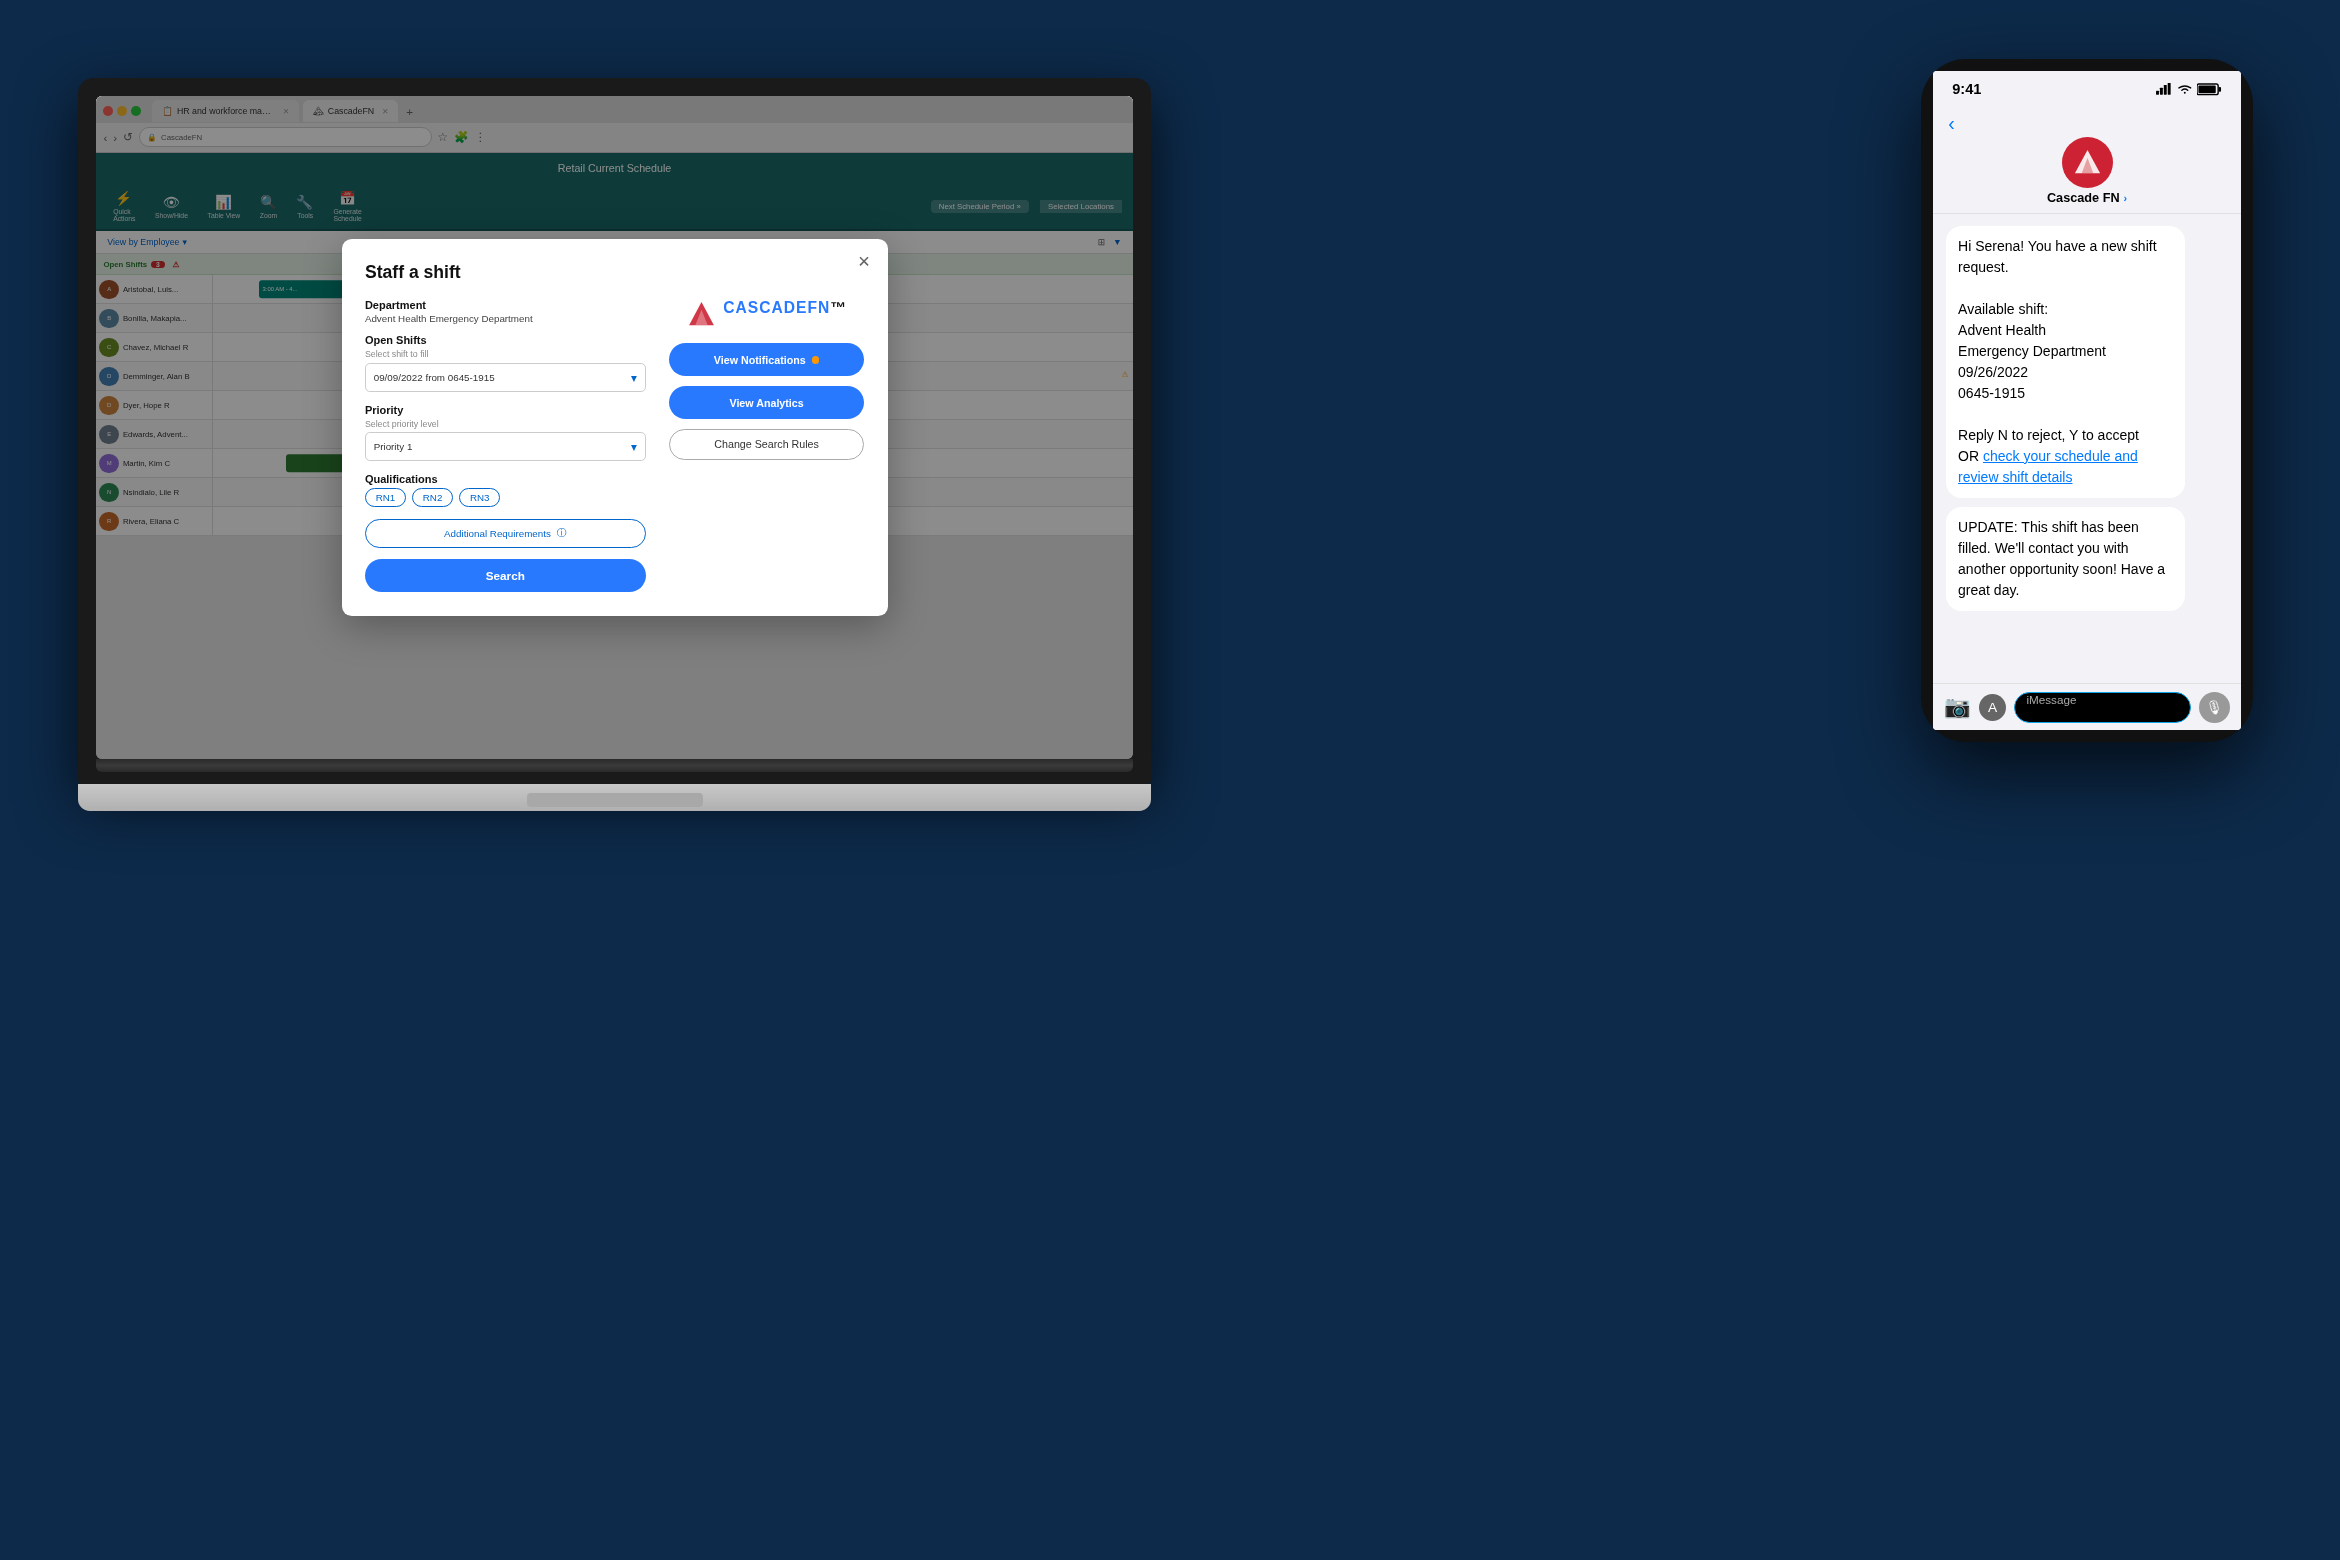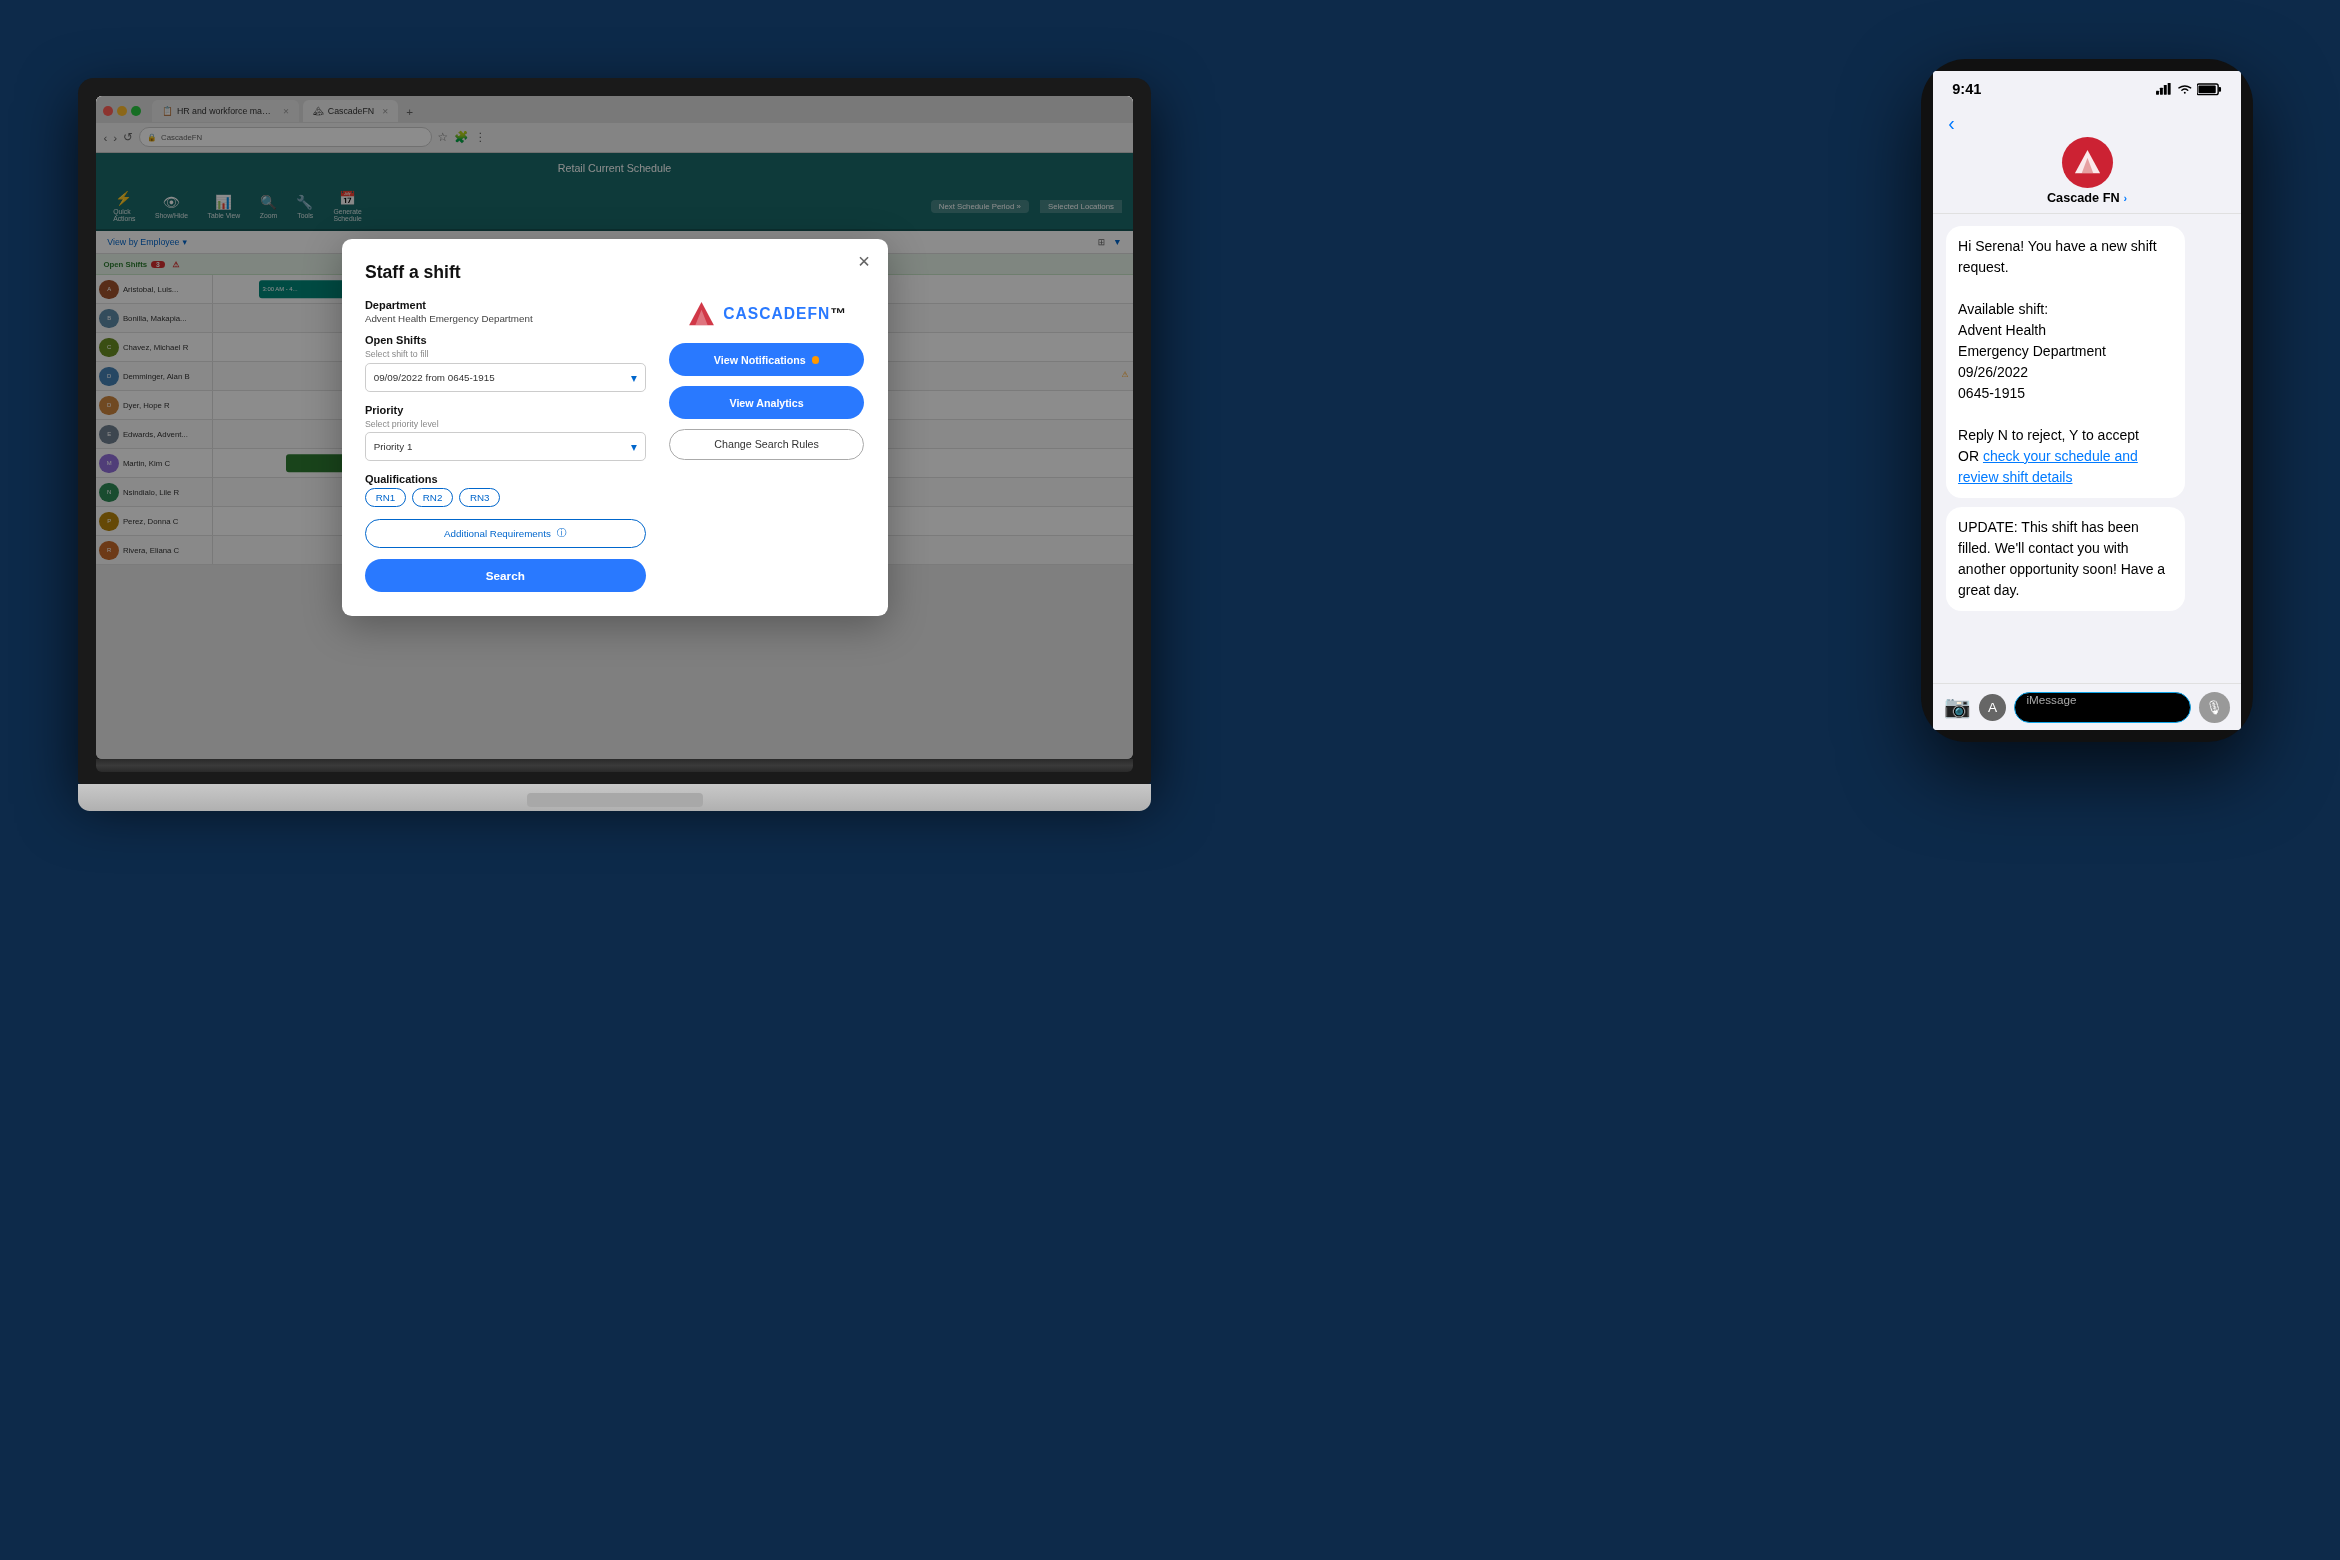--- a/index.html
+++ b/index.html
@@ -351,21 +351,20 @@
       border-radius: 16.6px;
       color: white;
       font-size: 11.7px;
       font-weight: 600;
       cursor: pointer;
     }
 
     
     .cascade-logo {
       display: flex;
-      align-items: center;
       gap: 5.9px;
       margin-bottom: 3.9px;
     }
     .cascade-logo-icon {
       width: 31px; height: 31px;
     }
     .cascade-logo-text {
       font-size: 15.6px;
       font-weight: 800;
       color: #111;
@@ -700,29 +699,20 @@
             <div class="employee-name">
               <div class="emp-avatar" style="background:#2e8b57;color:white">N</div>
               <span style="font-size:7.8px">Nsindialo, Lile R</span>
             </div>
             <div class="shift-bar-area">
               <div class="shift-bar shift-blue" style="left:35%;width:26%"></div>
             </div>
           </div>
           <div class="schedule-row">
             <div class="employee-name">
-              <div class="emp-avatar" style="background:#b8860b;color:white">P</div>
-              <span style="font-size:7.8px">Perez, Donna C</span>
-            </div>
-            <div class="shift-bar-area">
-              <div class="shift-bar shift-teal" style="left:18%;width:30%"></div>
-            </div>
-          </div>
-          <div class="schedule-row">
-            <div class="employee-name">
               <div class="emp-avatar" style="background:#c66a2a;color:white">R</div>
               <span style="font-size:7.8px">Rivera, Eliana C</span>
             </div>
             <div class="shift-bar-area">
               <div class="shift-bar shift-green" style="left:45%;width:25%"></div>
             </div>
           </div>
         </div>
       </div>
 

